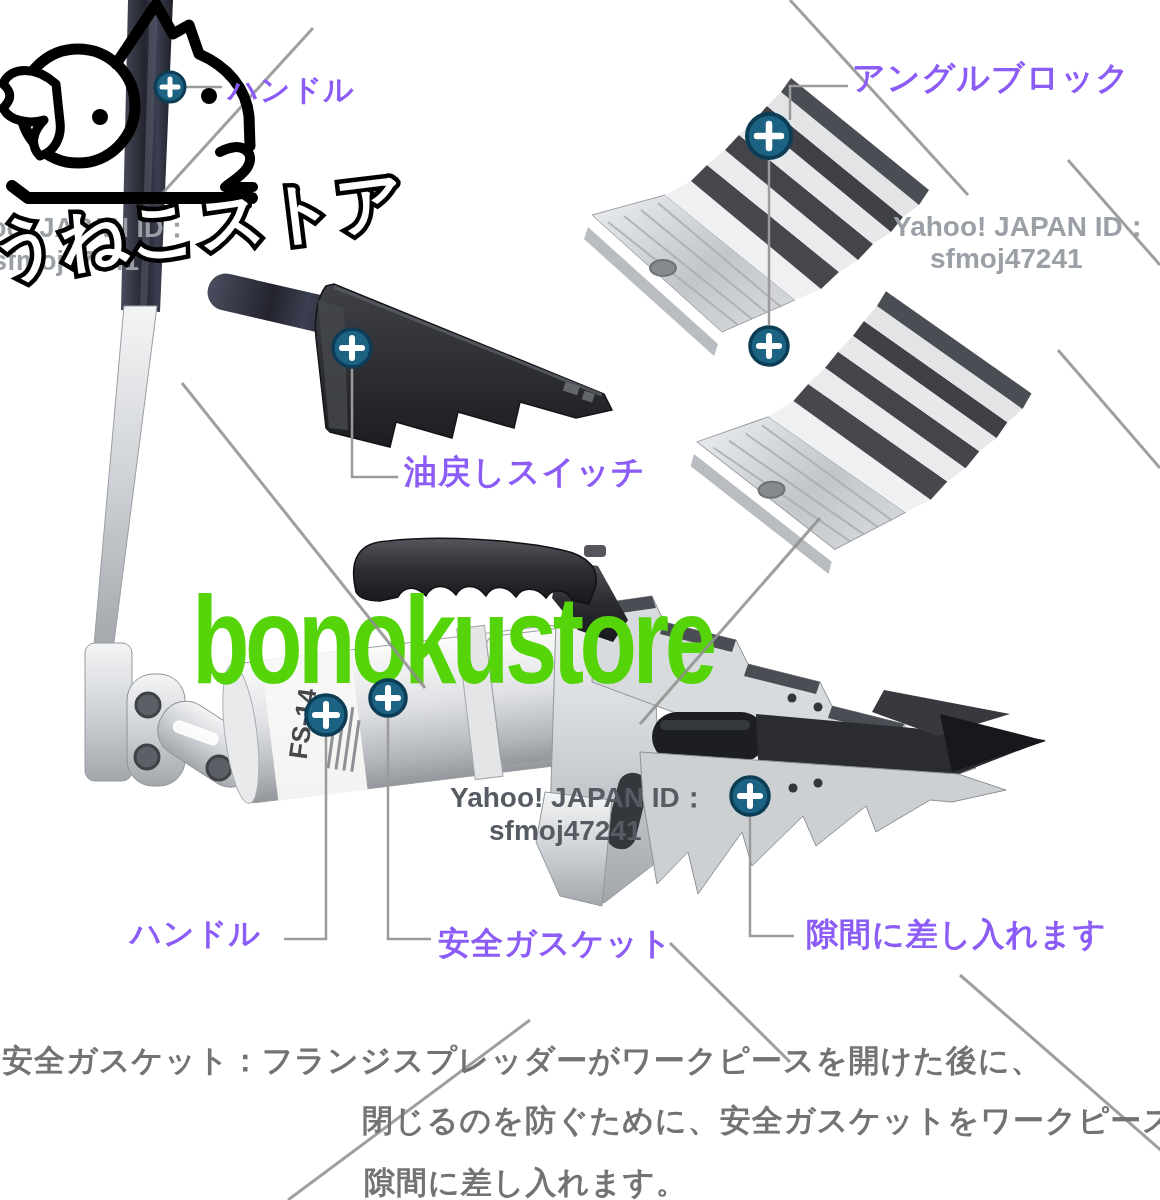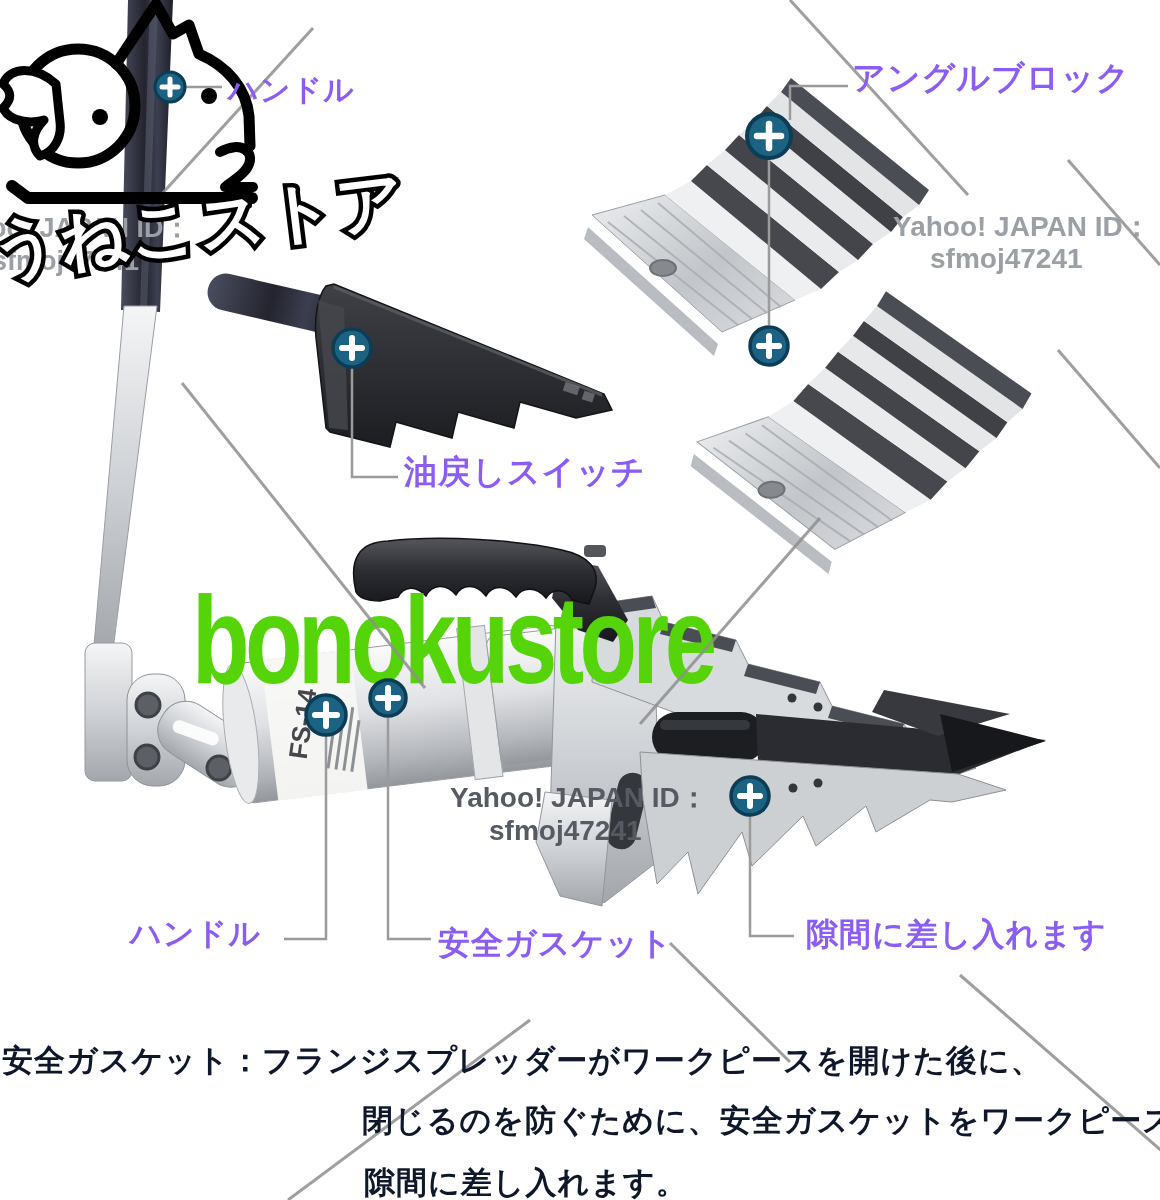--- a/index.html
+++ b/index.html
@@ -13,21 +13,21 @@
     position:absolute;color:#8b5cf6;font-weight:600;letter-spacing:1px;white-space:nowrap;
   }
   .wm{position:absolute;font-weight:bold;white-space:nowrap;}
   .wm-light{color:#9aa0a6;}
   .wm-dark{color:#565b63;}
   .wm-green{
     color:#55d40a;font-size:124px;font-weight:bold;letter-spacing:-6px;
     transform:scaleX(.76);transform-origin:left top;line-height:1;
   }
   .desc-line{
-    position:absolute;color:#0f172a;font-weight:bold;font-size:31px;letter-spacing:1px;white-space:nowrap;
+    position:absolute;color:#737373;font-weight:bold;font-size:31px;letter-spacing:1px;white-space:nowrap;
   }
   .z1{z-index:1}.z2{z-index:2}.z3{z-index:3}.z4{z-index:4}
 </style>
 </head>
 <body>
 
 <div id="stage">
 
   <svg class="layer z1" width="1160" height="1200" viewBox="0 0 1160 1200">
     <defs>

